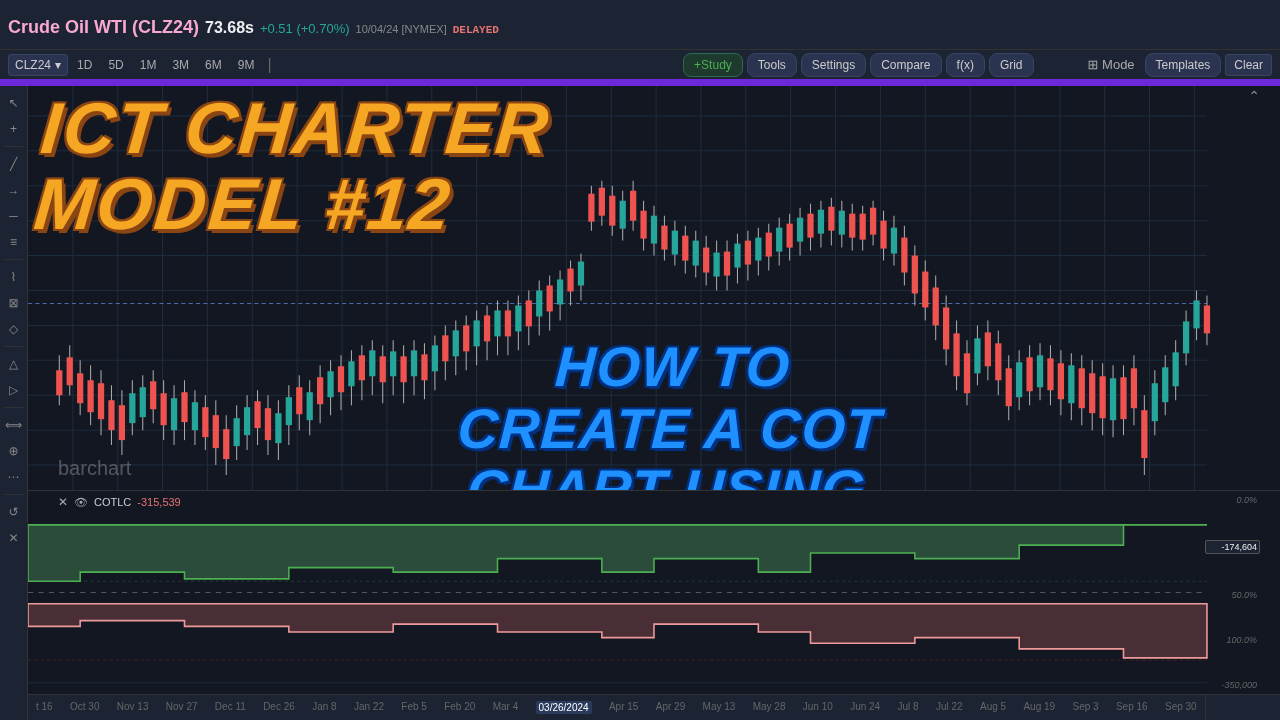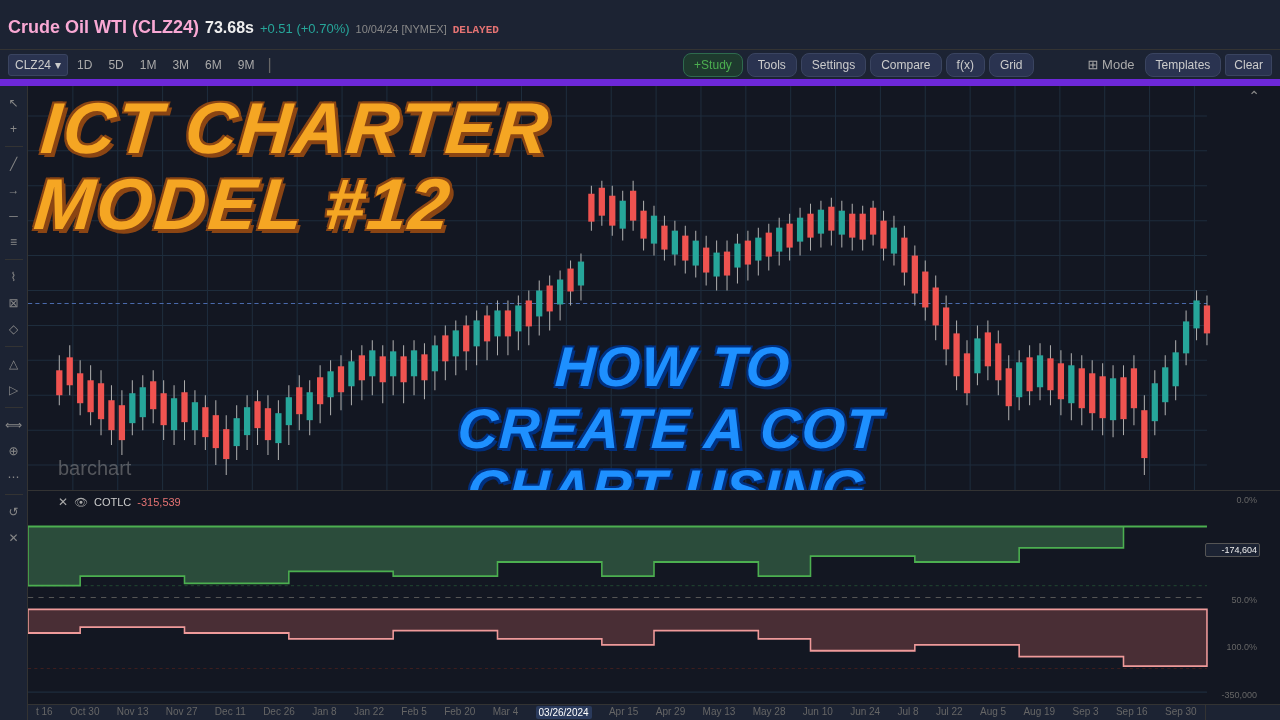--- a/index.html
+++ b/index.html
@@ -286,21 +286,21 @@
       z-index: 5;
     }
 
     .cot-close { color: #aaa; font-size: 12px; cursor: pointer; }
     .cot-eye { color: #aaa; font-size: 11px; cursor: pointer; }
     .cot-label { color: #ccc; font-size: 11px; }
     .cot-value { color: #e57373; font-size: 11px; }
 
     
     #time-axis {
-      height: 16px;
+      height: 26px;
       background: #1c2333;
       border-top: 1px solid #333;
       display: flex;
       align-items: center;
       position: relative;
       overflow: hidden;
     }
 
     .time-labels {
       display: flex;
@@ -334,20 +334,21 @@
       justify-content: space-between;
       padding: 4px 0;
       pointer-events: none;
     }
 
     .cot-price-label {
       font-size: 9px;
       color: #666;
       text-align: right;
       padding-right: 3px;
+      font-style: italic;
     }
 
     .cot-badge {
       background: #1c2333;
       border: 1px solid #555;
       color: #eee;
       font-size: 9px;
       padding: 1px 2px;
       border-radius: 2px;
       text-align: right;

